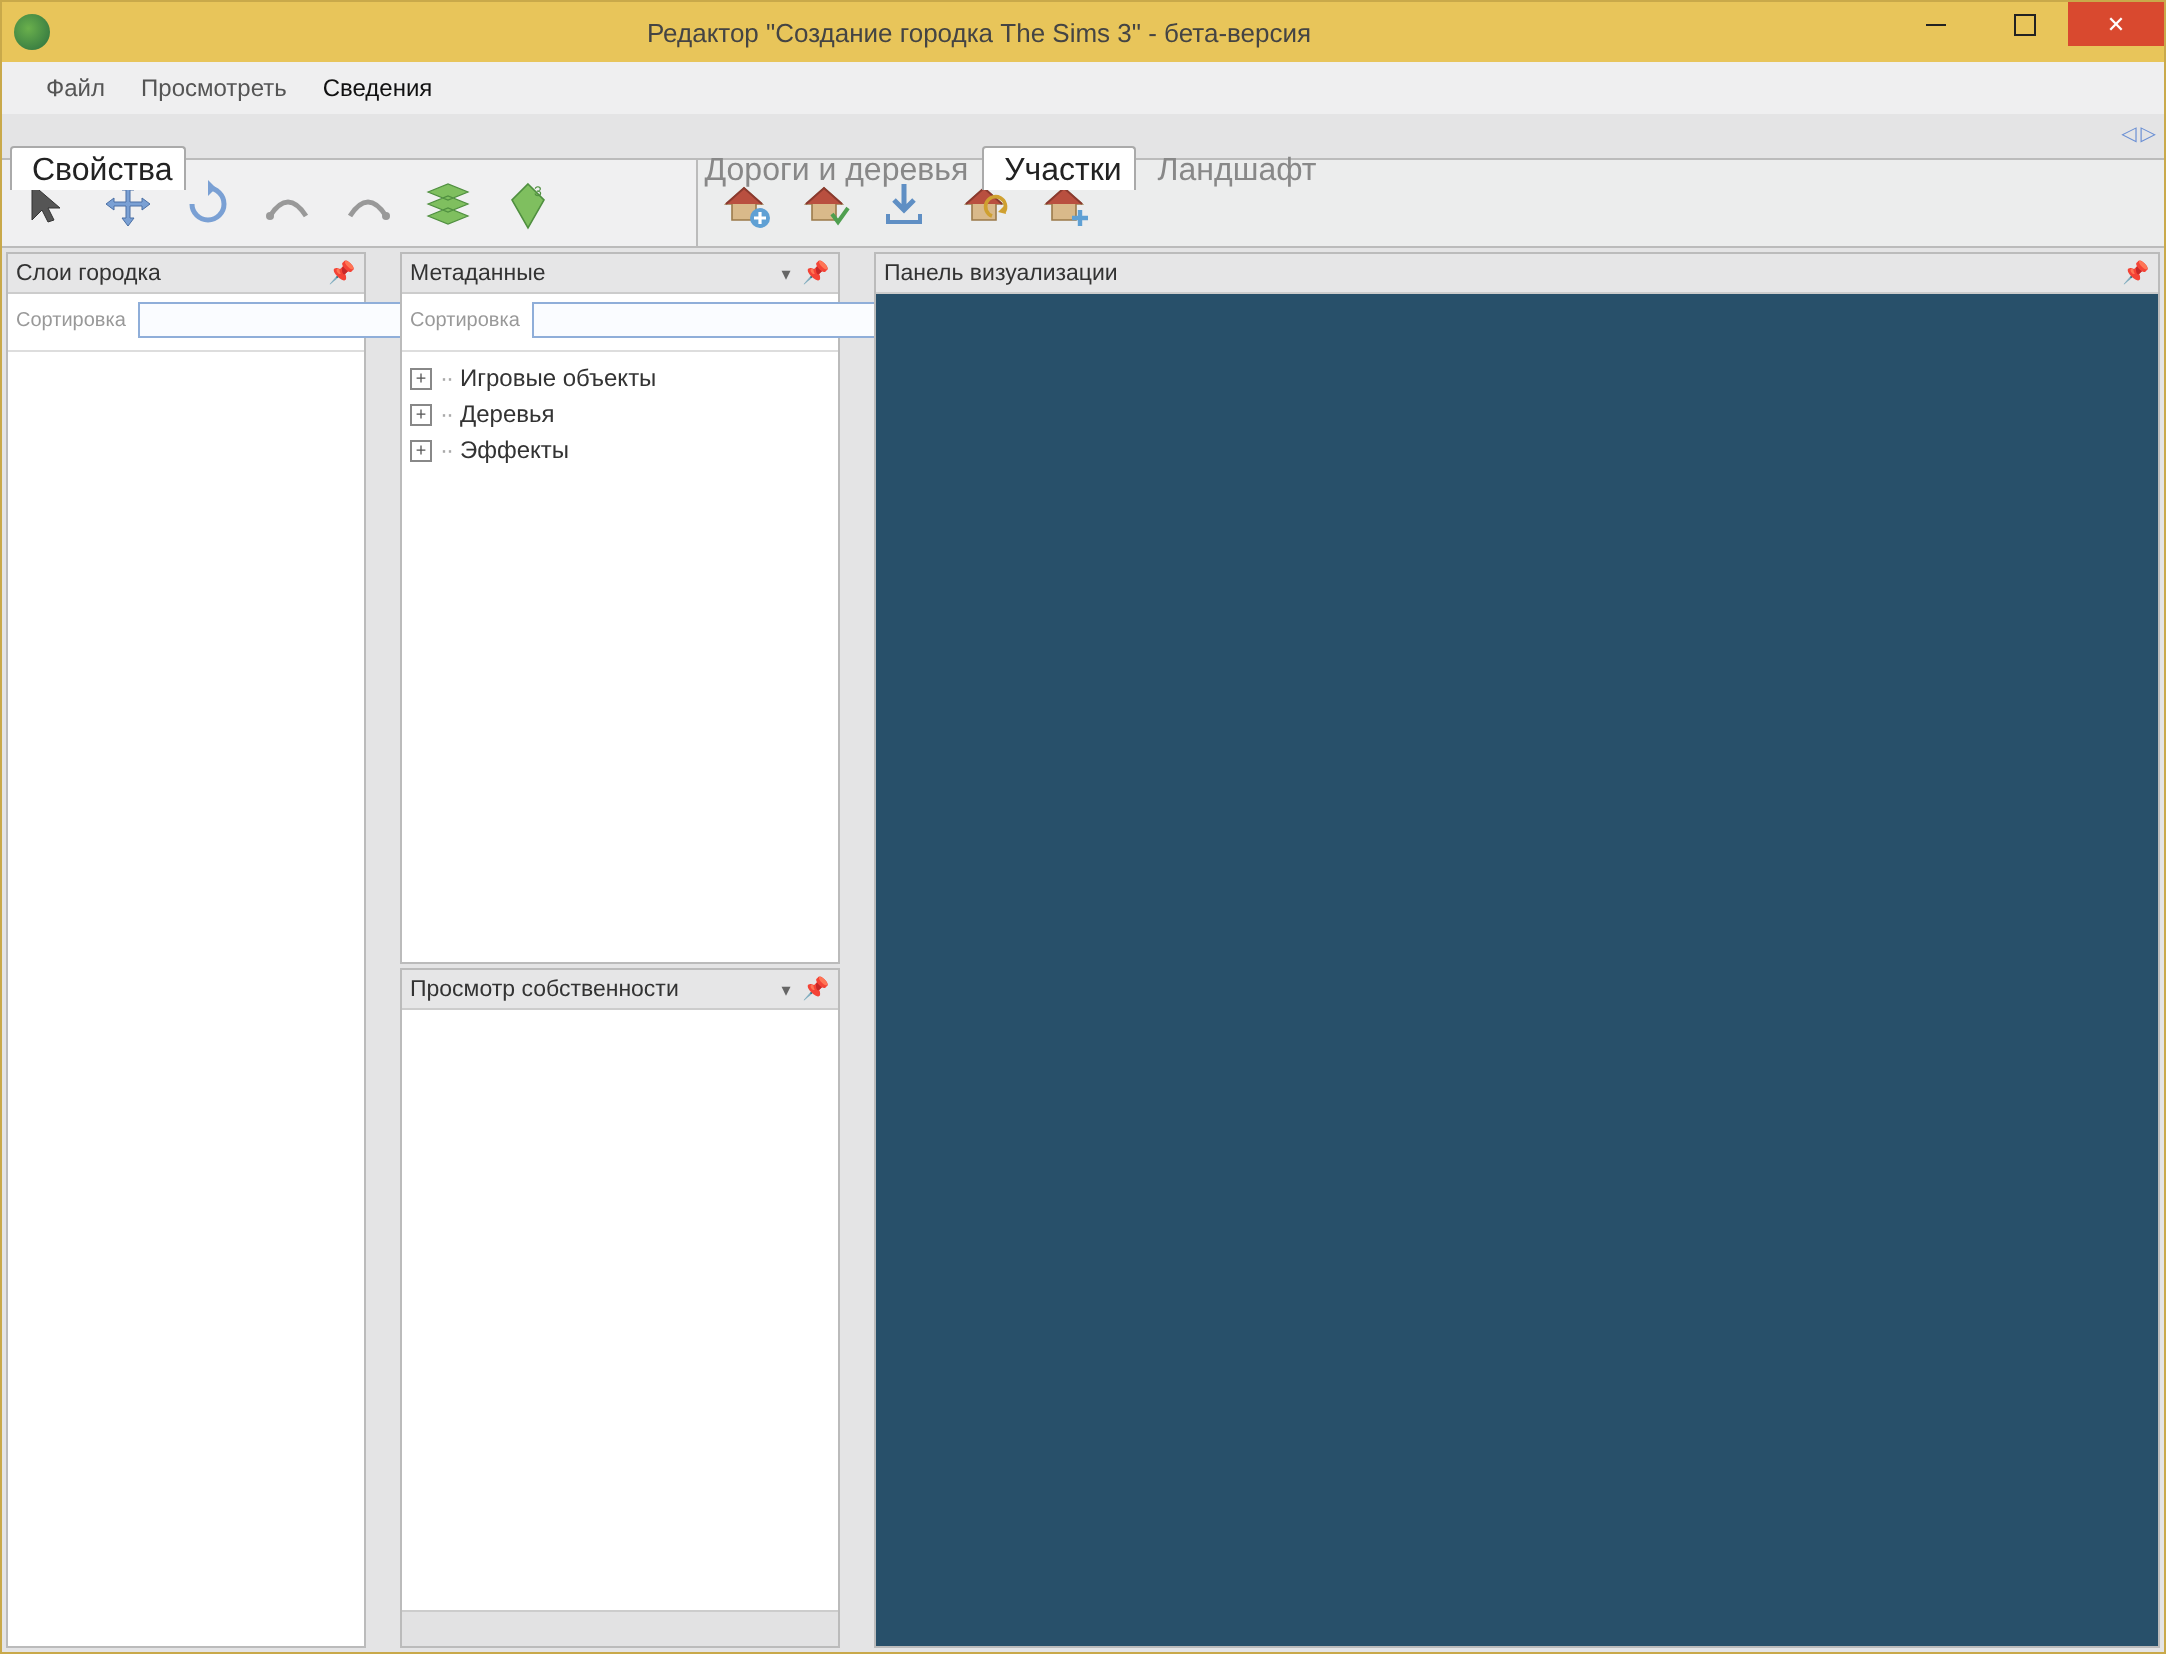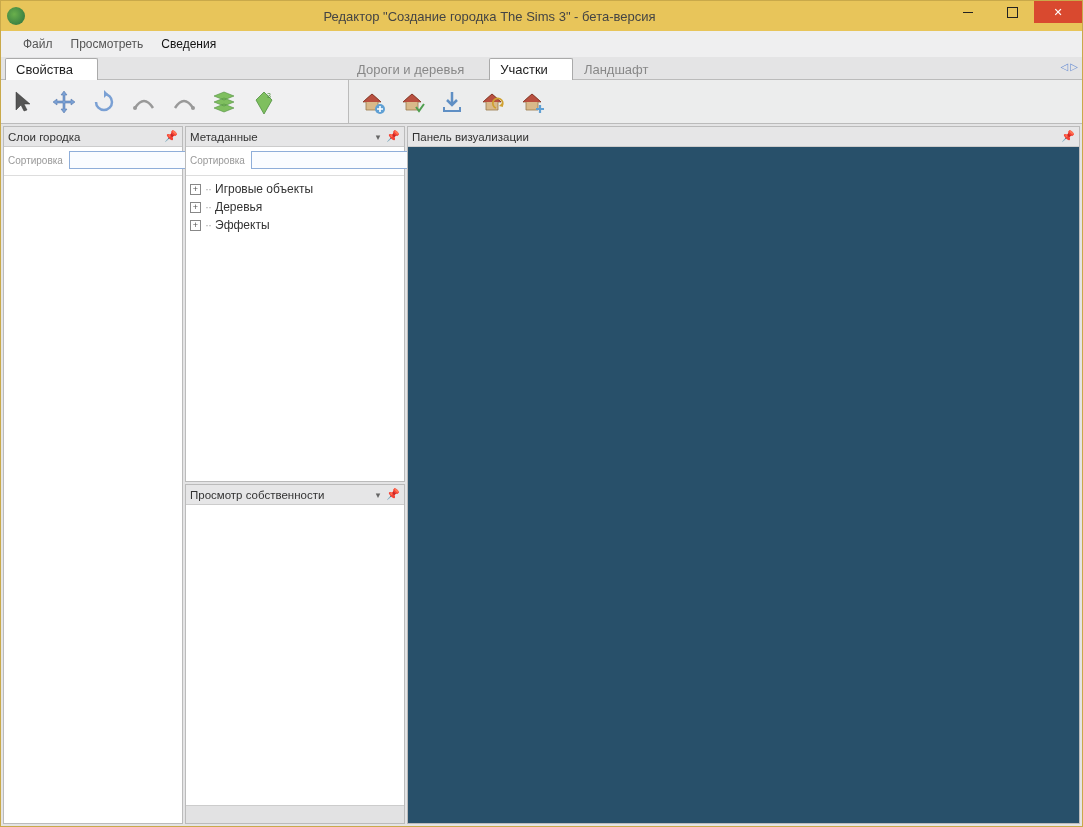--- a/index.html
+++ b/index.html
@@ -67,27 +67,27 @@
   background: #e4e4e5;
   display: flex;
   align-items: flex-end;
   position: relative;
   border-bottom: 1px solid #bbb;
 }
 .tab-group { display: flex; height: 100%; }
 .tab-group.left { margin-left: 4px; }
 .tab-group.right { margin-left: 248px; }
 .tab {
-  padding: 3px 24px 2px 10px;
-  font-size: 13px;
+  padding: 3px 6px 2px 10px;
+  font-size: 16px;
   color: #888;
   border: 1px solid transparent;
   border-bottom: none;
   position: relative;
-  top: 1px;
+  top: 16px;
   cursor: default;
 }
 .tab.active {
   background: #fff;
   border-color: #aaa;
   color: #222;
   border-top-left-radius: 2px;
   border-top-right-radius: 2px;
 }
 .tab-nav {
@@ -125,21 +125,21 @@
   display: flex; align-items: center; justify-content: center;
   border-radius: 2px;
 }
 .tool-btn svg { width: 28px; height: 28px; }
 
 .workspace {
   flex: 1;
   display: flex;
   background: #e4e4e5;
   padding: 2px;
-  gap: 2px;
+  gap: 17px;
   min-height: 0;
 }
 .panel {
   background: #fff;
   border: 1px solid #bbb;
   display: flex;
   flex-direction: column;
   min-height: 0;
 }
 .panel-header {

